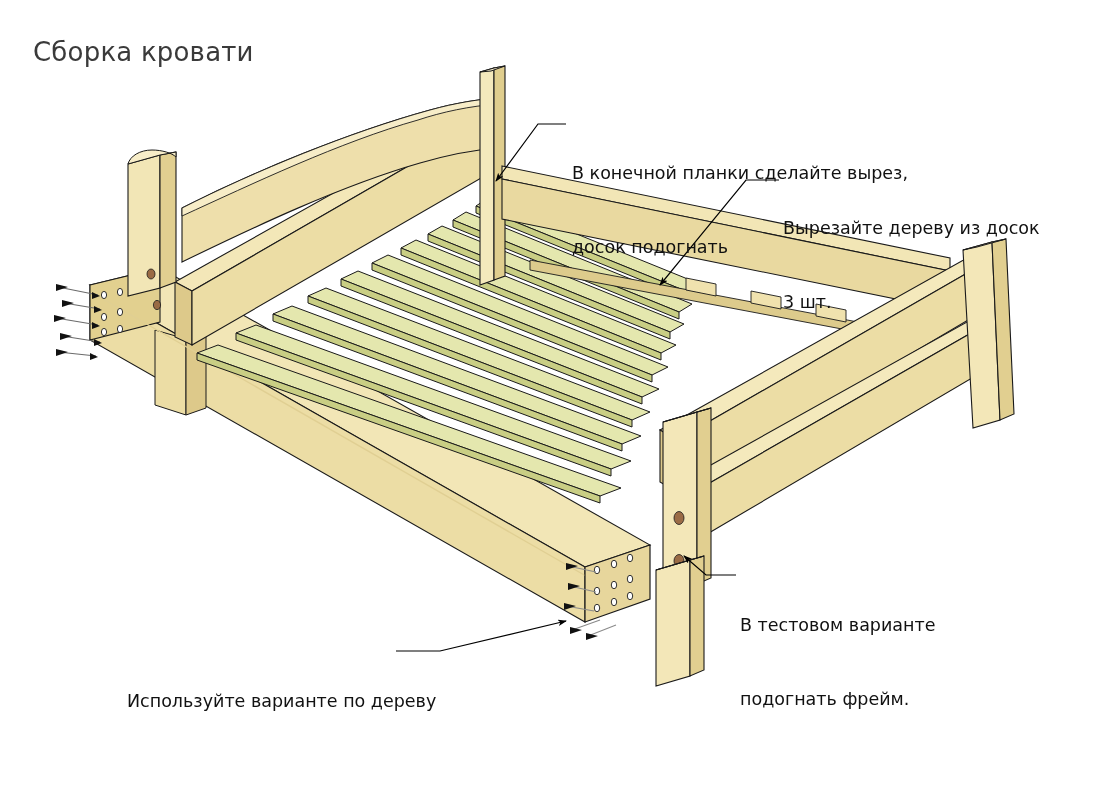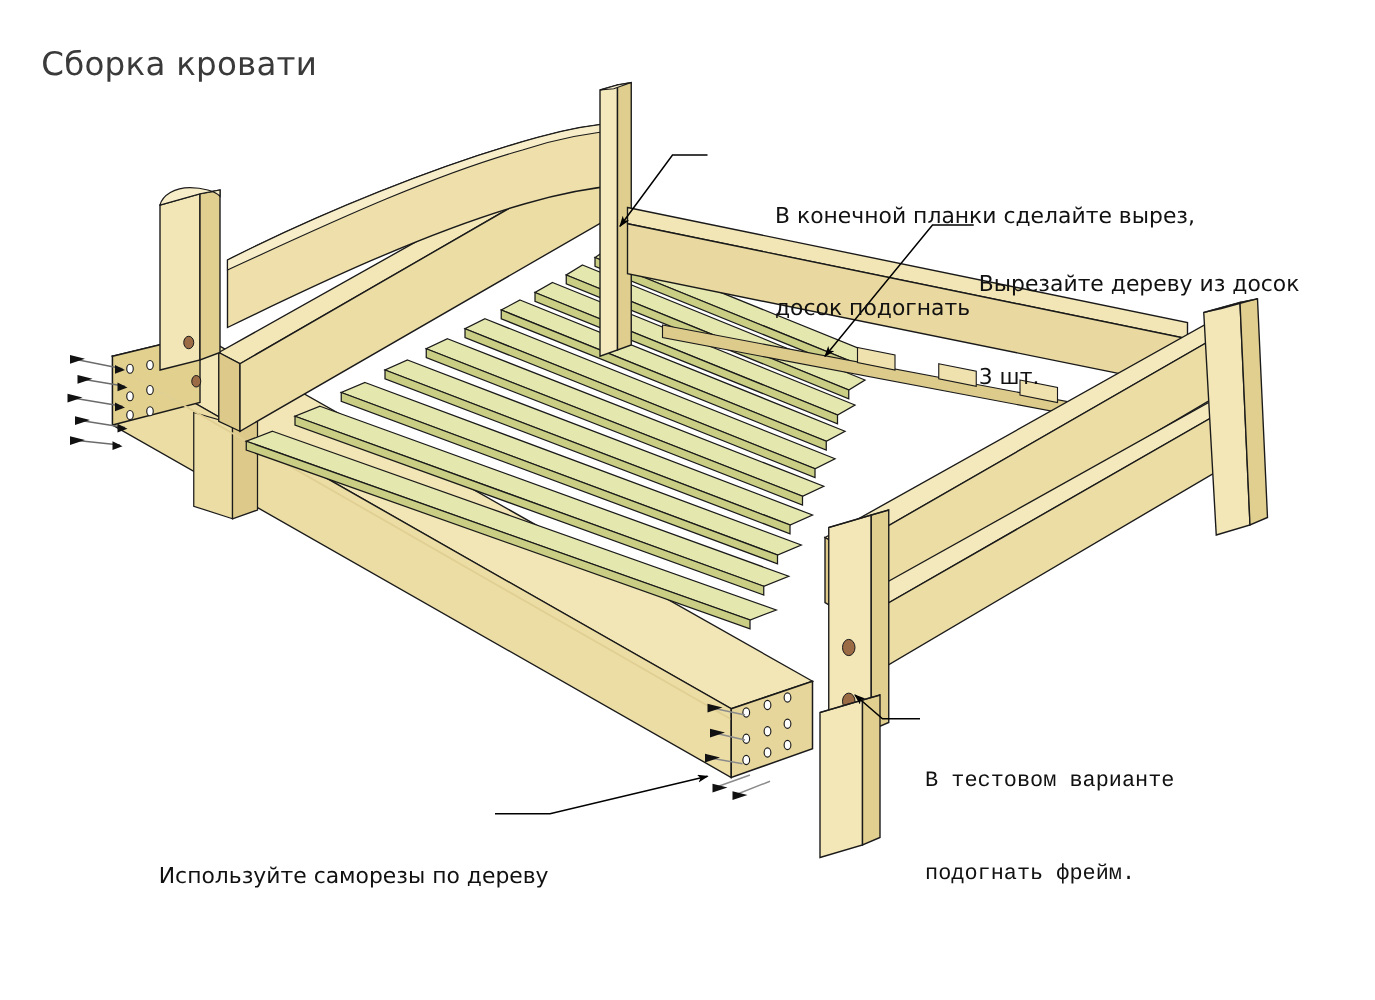--- a/index.html
+++ b/index.html
@@ -31,23 +31,23 @@
     width: 1100px;
     height: 800px;
   }
   .annotation {
     position: absolute;
     font-size: 17.5px;
     line-height: 1.42;
     color: #111111;
     white-space: pre;
   }
-  .ann-1 { left: 572px; top: 111px; margin-left: 48px; }
+  .ann-1 { left: 572px; top: 111px; }
   .ann-2 { left: 783px; top: 166px; }
-  .ann-3 { left: 740px; top: 563px; font-family: Liberation Mono, monospace; }
+  .ann-3 { left: 740px; top: 563px; }
   .ann-4 {
     left: 127px;
     top: 639px;
     text-align: right;
     white-space: pre;
   }
   .ann-line { display: block; }
 </style>
 </head>
 <body>
@@ -275,14 +275,14 @@
   <span class="ann-line">Вырезайте дереву из досок</span>
   <span class="ann-line">3 шт.</span>
 </div>
 
 <div class="annotation ann-3">
   <span class="ann-line">В тестовом варианте</span>
   <span class="ann-line">подогнать фрейм.</span>
 </div>
 
 <div class="annotation ann-4">
-  <span class="ann-line">Используйте саморезы по дереву</span>
+  <span class="ann-line">Используйте варианте по дереву</span>
 </div>
 
 </body></html>

